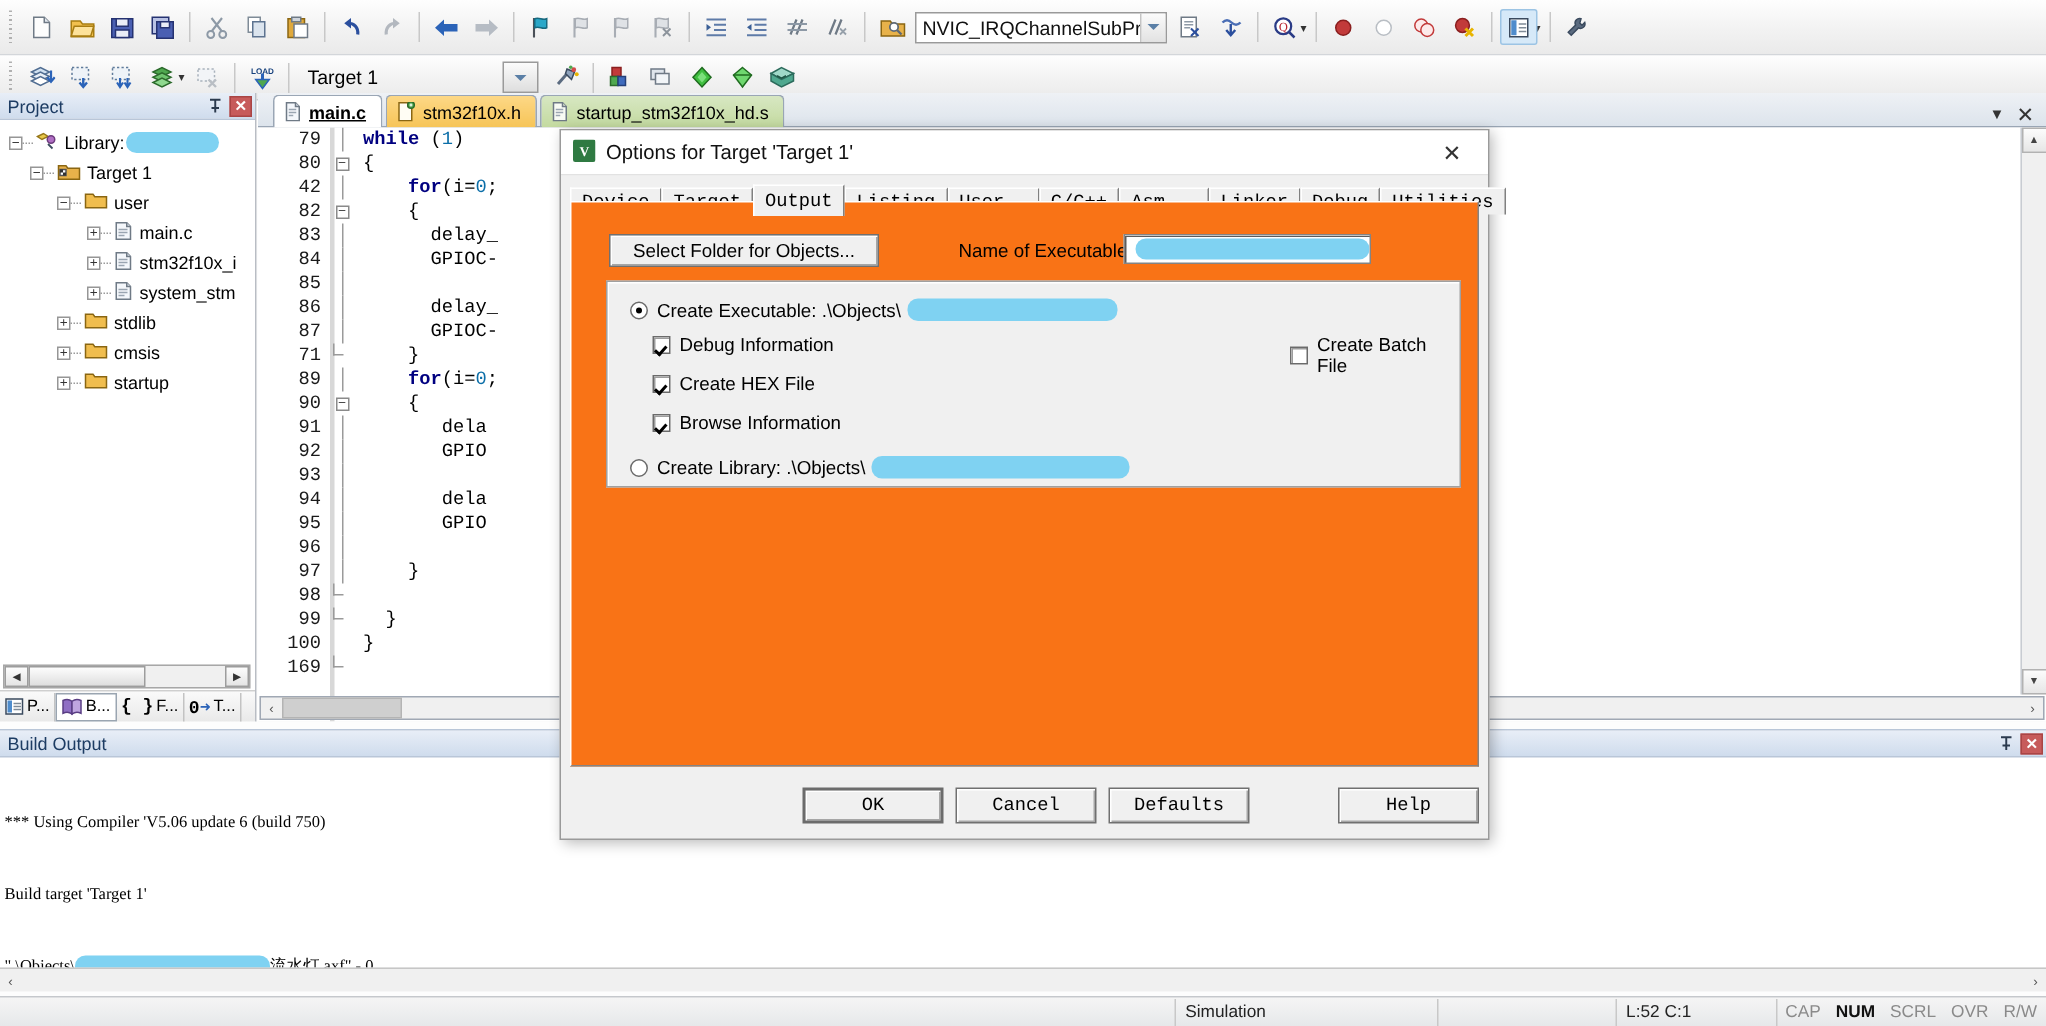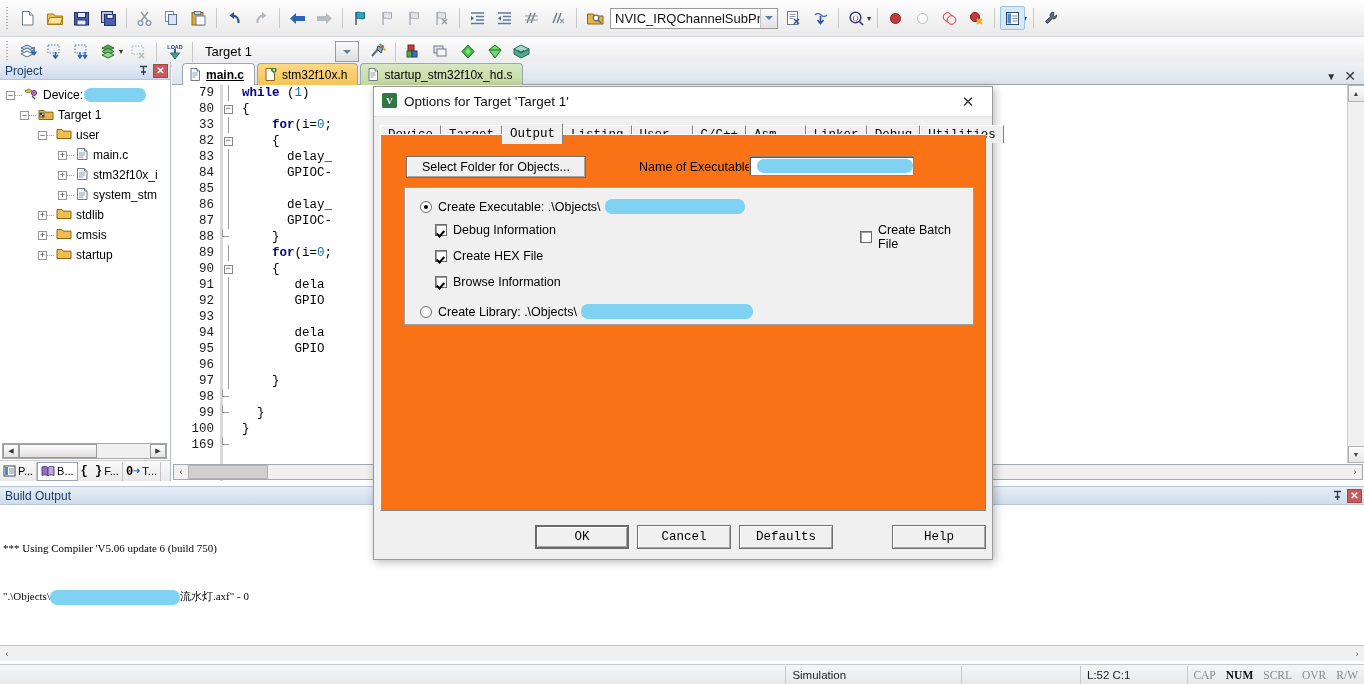--- a/index.html
+++ b/index.html
@@ -199,21 +199,21 @@
   }
 
   
   #statusbar {
     position: absolute; left: 0; bottom: 0; right: 0; height: 20px;
     background: linear-gradient(to bottom,#f5f5f5,#e6e8ea);
     border-top: 1px solid #c5c8cc;
     display: flex; align-items: center; font-size: 11.5px; color: #222;
   }
   .sb-cell { height: 18px; display: flex; align-items: center; padding: 0 6px; border-right: 1px solid #c8c8c8; }
-  .sb-flag { padding: 0 5px; color: #8a8a8a; font-family: Liberation Serif, serif; }
+  .sb-flag { padding: 0 5px; color: #8a8a8a; }
   .sb-flag.active { color: #111; font-weight: bold; }
 
   
   #dialog {
     position: absolute; left: 373px; top: 86px; width: 620px; height: 474px;
     background: #f0f0f0; border: 1px solid #9a9a9a;
     box-shadow: 2px 2px 9px rgba(0,0,0,.28);
   }
   #dlg-title {
     height: 30px; background: #ffffff; border-bottom: 1px solid #e2e2e2;
@@ -627,21 +627,21 @@
       <div class="tnode" style="padding-left:6px;">
         <span class="texp">−</span>
         <span class="tdash"></span>
         <span class="ticon">
           <svg width="15" height="14" viewBox="0 0 15 14">
               <path d="M1 4l4-2 3 2-4 2z" fill="#e8c84a" stroke="#97771a"></path>
               <circle cx="10" cy="6" r="2.5" fill="#b06fc4" stroke="#6d3c7d"></circle>
               <path d="M8 9l3 3" stroke="#3a4a5e" stroke-width="1.2"></path>
             </svg>
         </span>
-        <span class="tlabel">Device:</span>
+        <span class="tlabel">Library:</span>
         <span class="redact" style="width:62px;margin-left:1px;background:#7fd2f2;height:14px;"></span>
       </div>
 
       <div class="tnode" style="padding-left:20px;">
         <span class="texp">−</span>
         <span class="tdash"></span>
         <span class="ticon">
           <svg width="16" height="14" viewBox="0 0 16 14">
               <path d="M1 3.5h5l1.2 1.6H15v7.4H1z" fill="#e8b24a" stroke="#8a6612"></path>
               <rect x="2" y="6" width="4" height="4" fill="#fff" stroke="#555"></rect>
@@ -815,35 +815,35 @@
     </div>
 
     <div id="code">
       <div class="margin-band"></div>
       <div class="code-rows">
 
         <div class="crow"><span class="gutter">79</span><span class="foldcol"><span class="fline"></span></span><span class="ctext"><span class="kw">while</span> (<span class="num">1</span>)</span></div>
 
         <div class="crow"><span class="gutter">80</span><span class="foldcol"><span class="foldbox">−</span></span><span class="ctext">{</span></div>
 
-        <div class="crow"><span class="gutter">33</span><span class="foldcol"><span class="fline"></span></span><span class="ctext">    <span class="kw">for</span>(i=<span class="num">0</span>;</span></div>
+        <div class="crow"><span class="gutter">42</span><span class="foldcol"><span class="fline"></span></span><span class="ctext">    <span class="kw">for</span>(i=<span class="num">0</span>;</span></div>
 
         <div class="crow"><span class="gutter">82</span><span class="foldcol"><span class="foldbox">−</span></span><span class="ctext">    {</span></div>
 
         <div class="crow"><span class="gutter">83</span><span class="foldcol"><span class="fline"></span></span><span class="ctext">      delay_</span></div>
 
         <div class="crow"><span class="gutter">84</span><span class="foldcol"><span class="fline"></span></span><span class="ctext">      GPIOC-</span></div>
 
         <div class="crow"><span class="gutter">85</span><span class="foldcol"><span class="fline"></span></span><span class="ctext"></span></div>
 
         <div class="crow"><span class="gutter">86</span><span class="foldcol"><span class="fline"></span></span><span class="ctext">      delay_</span></div>
 
         <div class="crow"><span class="gutter">87</span><span class="foldcol"><span class="fline"></span></span><span class="ctext">      GPIOC-</span></div>
 
-        <div class="crow"><span class="gutter">88</span><span class="foldcol"><span class="fend"></span></span><span class="ctext">    }</span></div>
+        <div class="crow"><span class="gutter">71</span><span class="foldcol"><span class="fend"></span></span><span class="ctext">    }</span></div>
 
         <div class="crow"><span class="gutter">89</span><span class="foldcol"><span class="fline"></span></span><span class="ctext">    <span class="kw">for</span>(i=<span class="num">0</span>;</span></div>
 
         <div class="crow"><span class="gutter">90</span><span class="foldcol"><span class="foldbox">−</span></span><span class="ctext">    {</span></div>
 
         <div class="crow"><span class="gutter">91</span><span class="foldcol"><span class="fline"></span></span><span class="ctext">       dela</span></div>
 
         <div class="crow"><span class="gutter">92</span><span class="foldcol"><span class="fline"></span></span><span class="ctext">       GPIO</span></div>
 
         <div class="crow"><span class="gutter">93</span><span class="foldcol"><span class="fline"></span></span><span class="ctext"></span></div>
@@ -888,20 +888,21 @@
         <span class="pin-btn">
           <svg width="11" height="11" viewBox="0 0 11 11">
               <path d="M2 1.5h7M5.5 2v5M3 7h5M5.5 7v3" stroke="#2b3a4e" stroke-width="1.3" fill="none"></path>
             </svg>
         </span>
         <span class="close-btn-sm">✕</span>
       </span>
     </div>
     <div id="build-text">
       <div><span>*** Using Compiler 'V5.06 update 6 (build 750)</span></div>
+      <div><span>Build target 'Target 1'</span></div>
       <div><span>".\Objects\</span><span class="redact" style="width:130px;height:15px;background:#7fd2f2;"></span><span>流水灯.axf" - 0</span></div>
       
     </div>
     <div id="build-hscroll">
       <div style="width:14px;height:14px;display:flex;align-items:center;justify-content:center;font-size:9px;color:#555;">‹</div>
       <div style="flex:1;"></div>
       <div style="width:14px;height:14px;display:flex;align-items:center;justify-content:center;font-size:9px;color:#555;">›</div>
     </div>
   </div>
 

